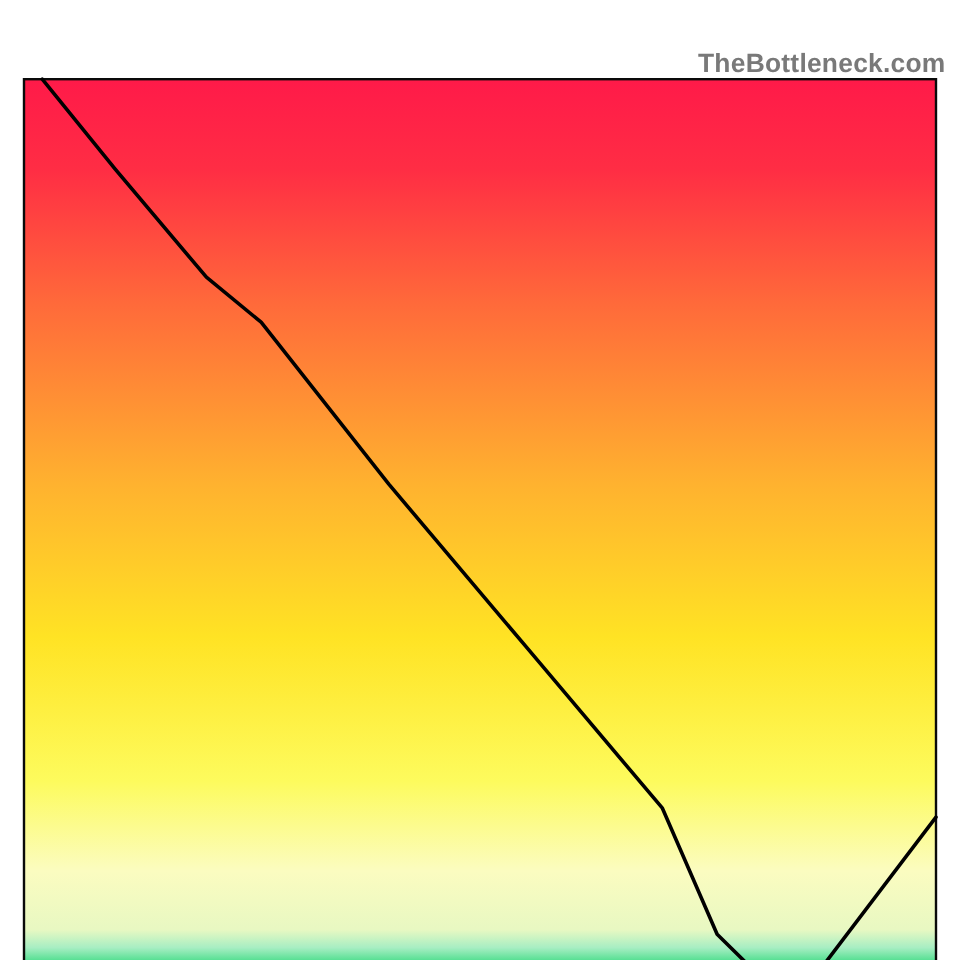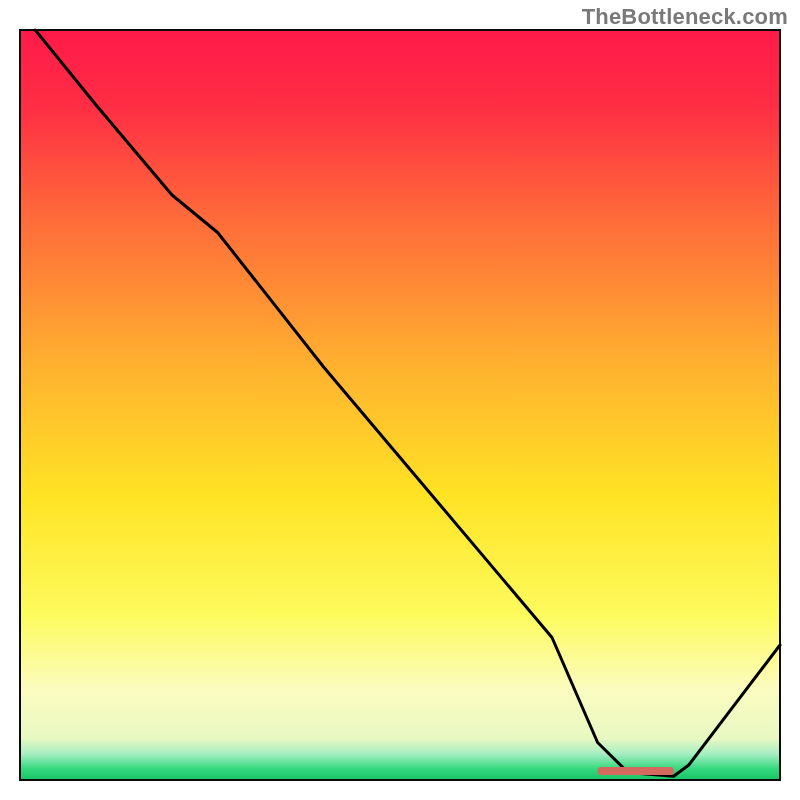--- a/index.html
+++ b/index.html
@@ -8,20 +8,21 @@
     width: 800px;
     height: 800px;
     overflow: hidden;
     font-family: Arial, Helvetica, sans-serif;
     background: #fff;
   }
   .stage {
     position: relative;
     width: 800px;
     height: 652px;
+    margin-top: 36px;
   }
   .attribution {
     position: absolute;
     top: 4px;
     right: 12px;
     font-size: 22px;
     font-weight: 600;
     color: #797979;
     letter-spacing: 0.2px;
   }

